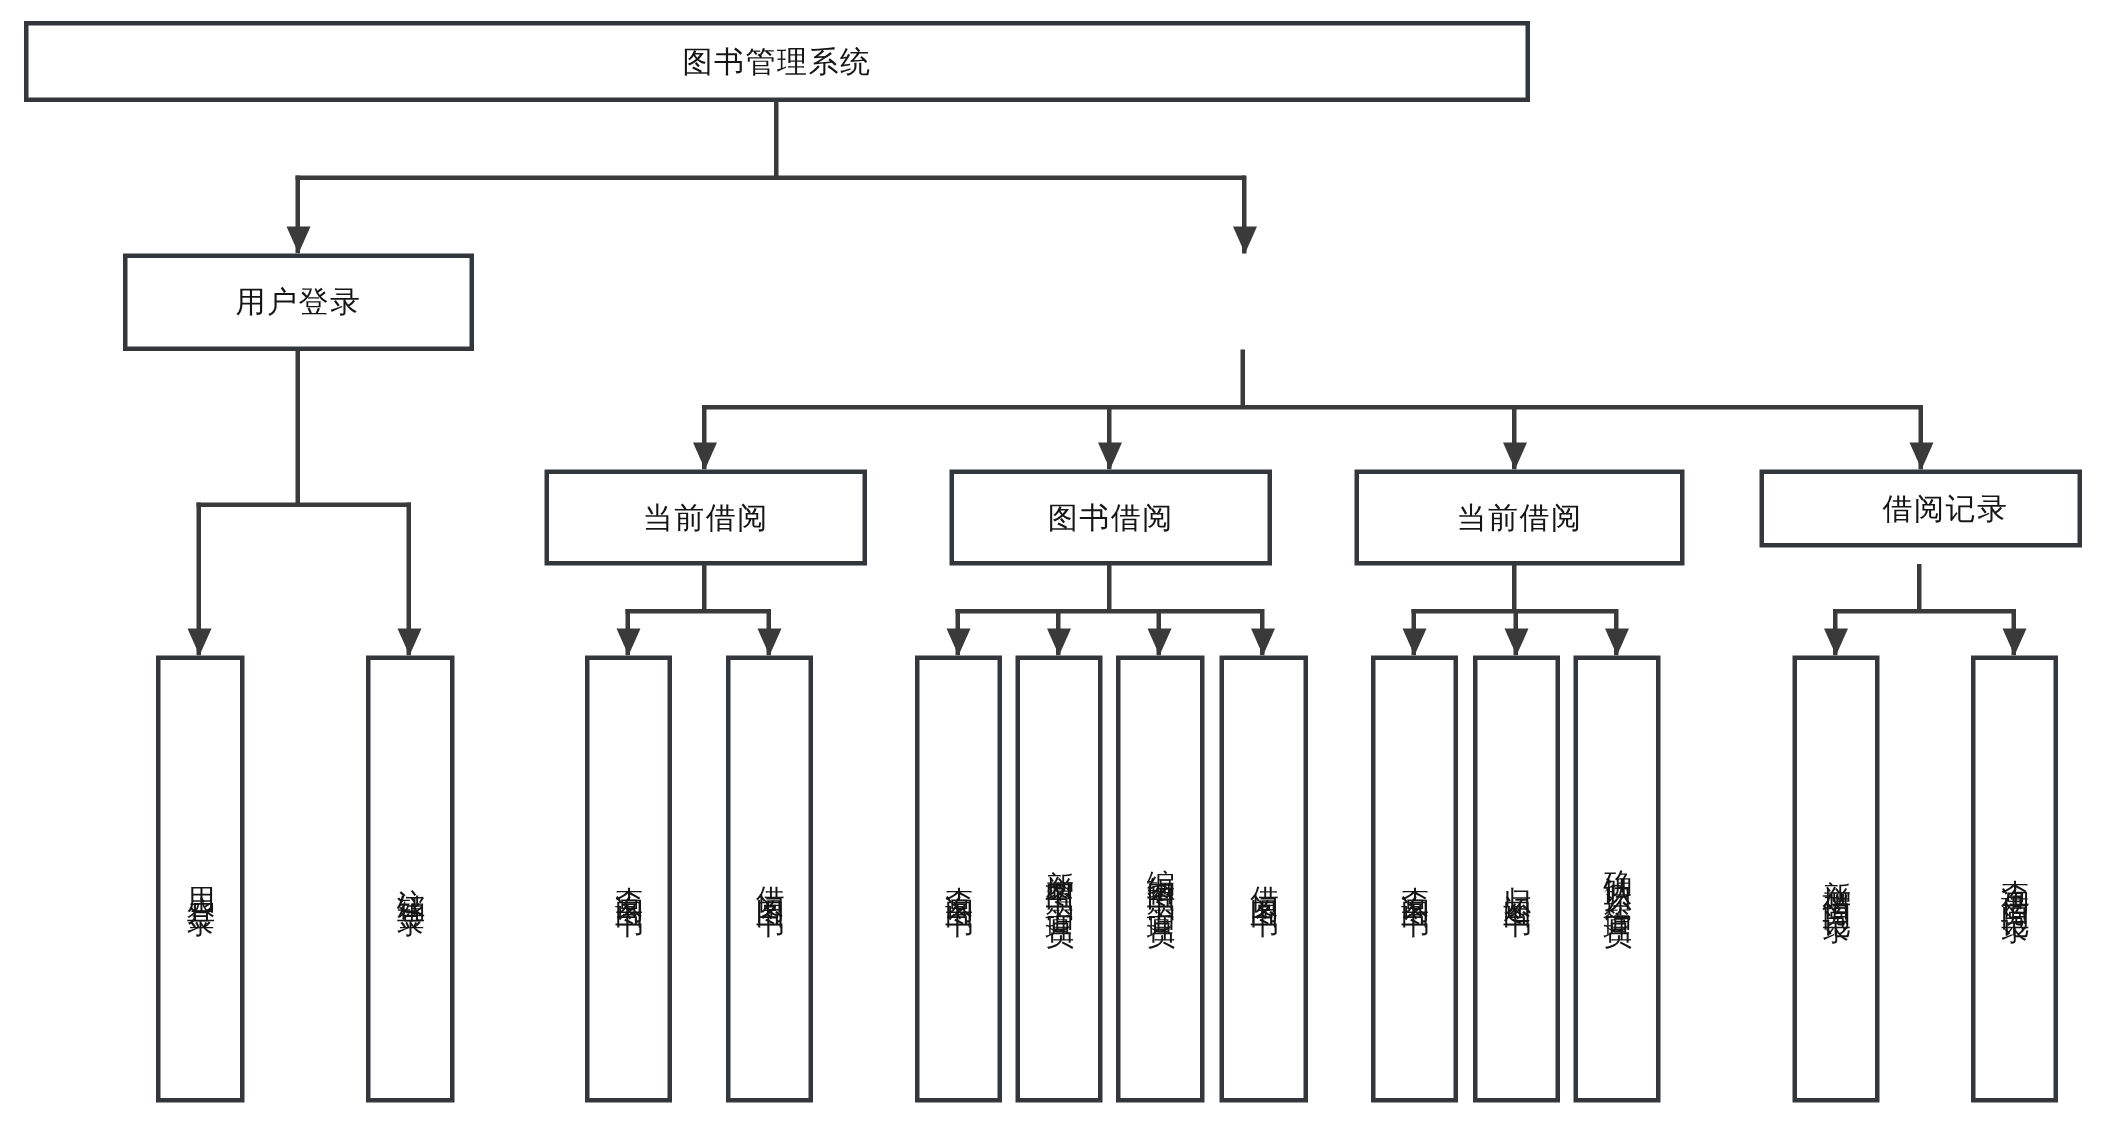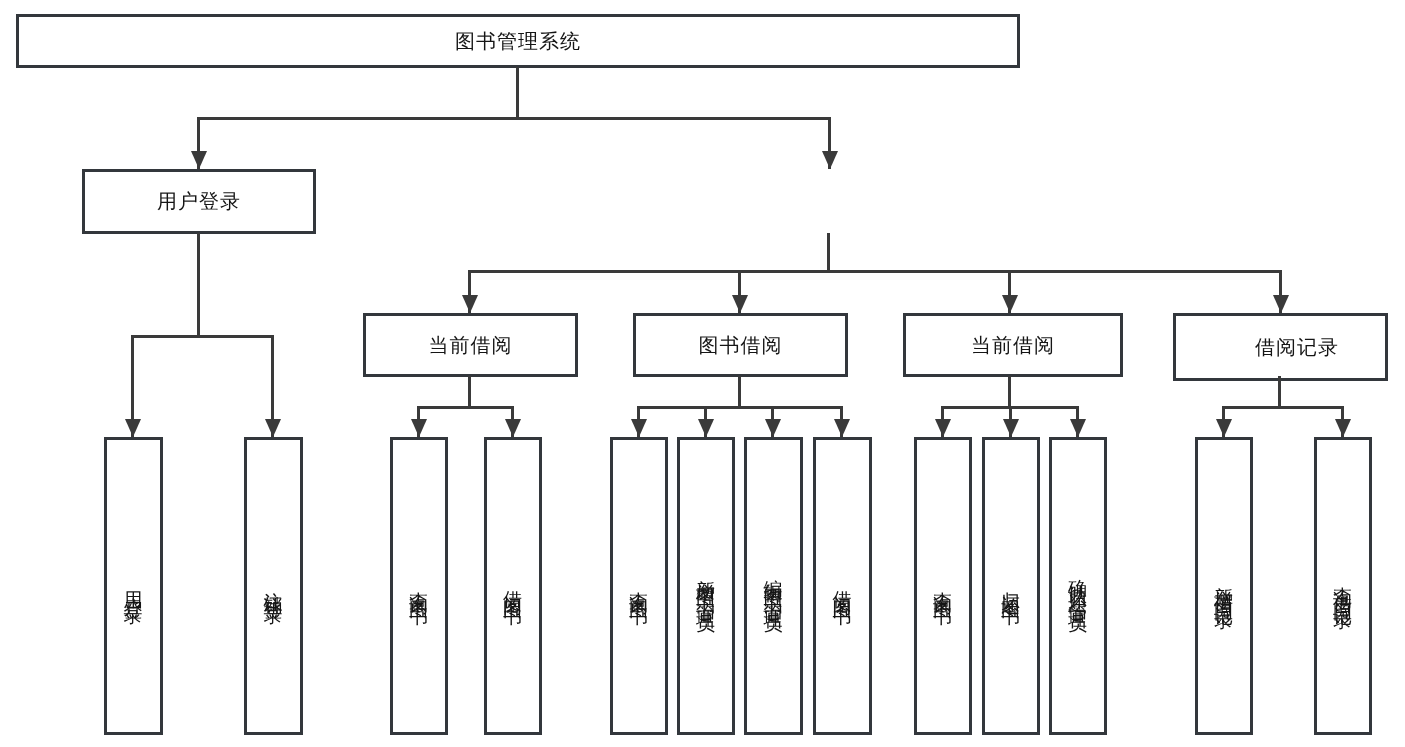--- a/index.html
+++ b/index.html
@@ -55,21 +55,21 @@
     color: #a8a8ab;
   }
 
   
   #n-root        { left: 16px;   top: 14px;  width: 1004px; height: 54px; }
   #n-user-login  { left: 82px;   top: 169px; width: 234px;  height: 65px; }
   #n-book-mgmt   { left: 712px;  top: 169px; width: 235px;  height: 65px; }
   #n-new-rec     { left: 363px;  top: 313px; width: 215px;  height: 64px; }
   #n-borrow      { left: 633px;  top: 313px; width: 215px;  height: 64px; }
   #n-current     { left: 903px;  top: 313px; width: 220px;  height: 64px; justify-content: center; }
-  #n-record      { left: 1173px; top: 313px; width: 215px;  height: 68px; padding-left: 33px; }
+  #n-record      { left: 1173px; top: 313px; width: 215px;  height: 52px; padding-left: 33px; }
 
   .leaf { top: 437px; height: 298px; width: 58px; }
   #l-user-login   { left: 104px; width: 59px; }
   #l-logout       { left: 244px; width: 59px; }
   #l-query-rec    { left: 390px; }
   #l-borrow-rec   { left: 484px; }
   #l-query-books  { left: 610px; }
   #l-add-book     { left: 677px; }
   #l-edit-book    { left: 744px; width: 59px; }
   #l-borrow-books { left: 813px; width: 59px; }

